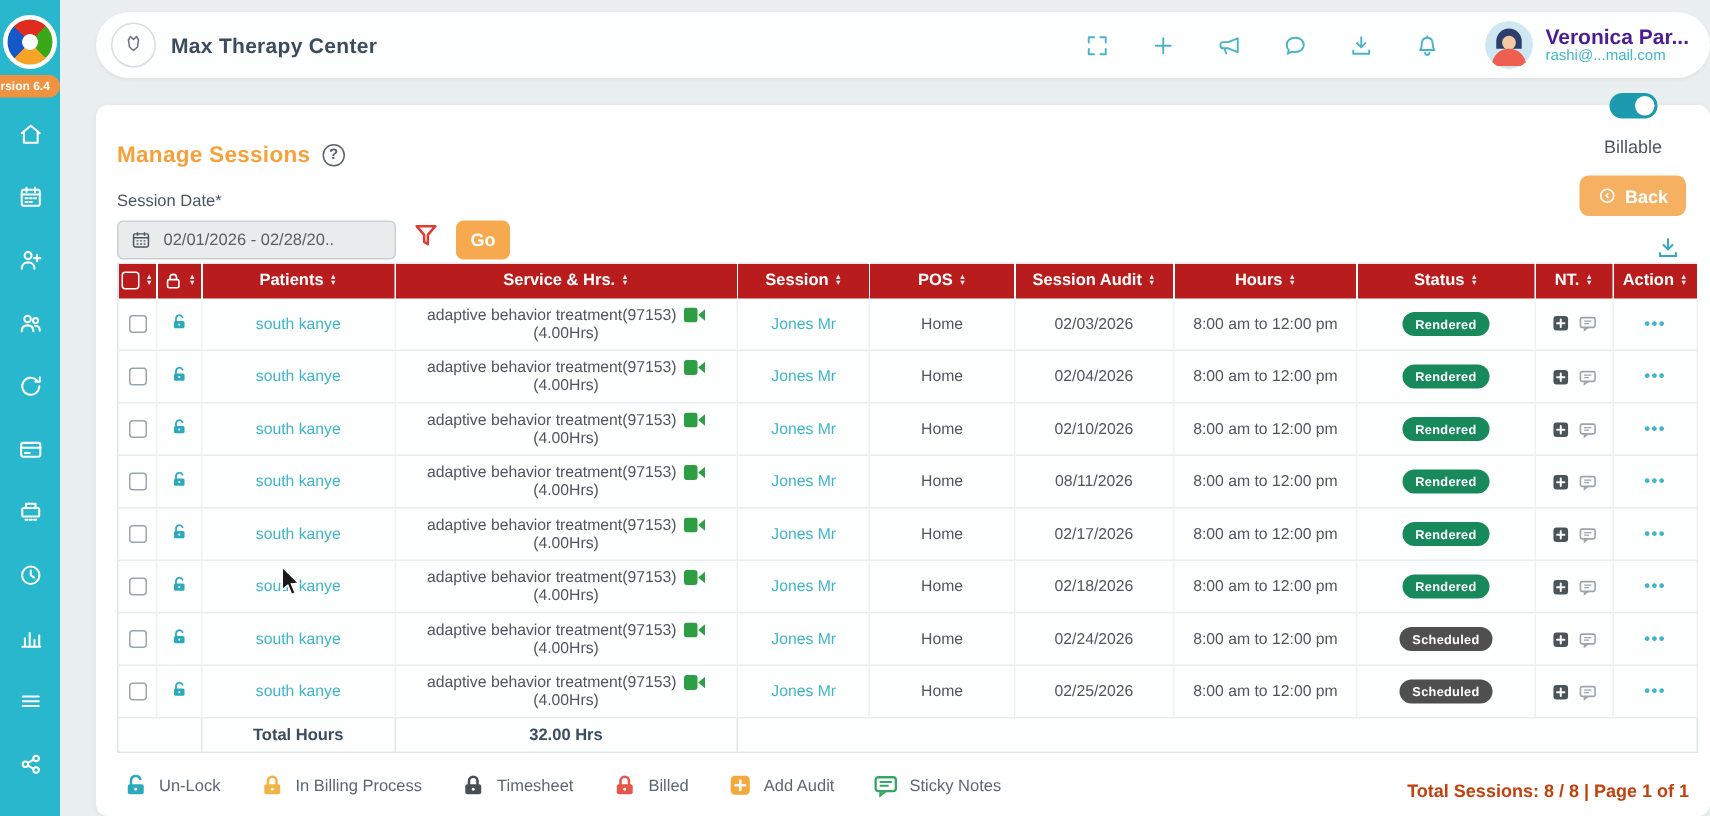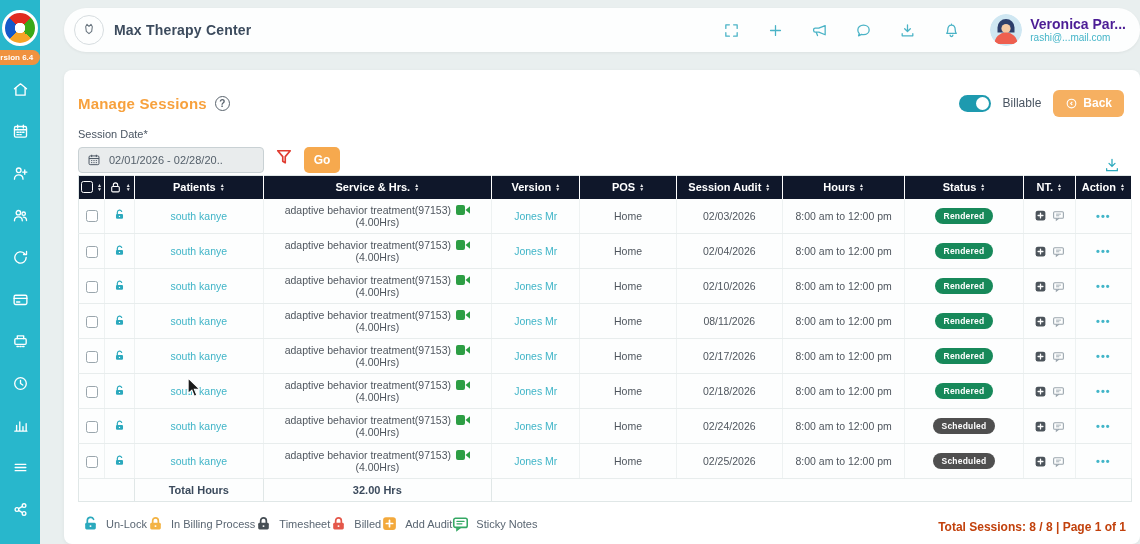--- a/index.html
+++ b/index.html
@@ -33,21 +33,21 @@
   .user-email { font-size:10px; color:#45b5c8; }
 
   
   .card { position:absolute; left:64px; top:70px; width:1076px; height:474px; background:#fff; border-radius:8px;
      box-shadow:0 1px 4px rgba(0,0,0,0.05); padding:14px 8px 0 14px; }
 
   .title-row { display:flex; align-items:center; height:22px; margin-top:8px; }
   .page-title { color:#f7a13d; font-size:15px; font-weight:bold; letter-spacing:.2px; }
   .help-icon { width:15px; height:15px; border:1.6px solid #5a646e; border-radius:50%; color:#5a646e; font-size:10px; font-weight:bold;
      display:flex; align-items:center; justify-content:center; margin-left:8px; cursor:pointer; }
-  .title-right { margin-left:auto; display:flex; align-items:center; gap:12px; margin-right:8px; }
+  .title-right { margin-left:auto; display:flex; align-items:center; gap:12px; margin-right:8px;flex-direction:column; }
   .toggle { width:32px; height:17px; background:#1e9aaf; border-radius:9px; position:relative; cursor:pointer; }
   .toggle .knob { position:absolute; right:2px; top:2px; width:13px; height:13px; border-radius:50%; background:#fff; }
   .toggle-label { font-size:12px; color:#4a5562; }
   .btn-back { background:#f6b061; color:#fff; font-size:12px; font-weight:bold; border:none; border-radius:6px;
      height:27px; padding:0 12px; display:flex; align-items:center; gap:5px; cursor:pointer; }
   .btn-back svg { width:13px; height:13px; stroke:#fff; fill:none; stroke-width:2; }
 
   .field-label { font-size:11px; color:#4a5562; margin-top:14px; }
   .filter-row { display:flex; align-items:flex-start; gap:10px; margin-top:7px; }
   .date-input { display:flex; align-items:center; background:#e9eced; border:1px solid #c9d1d4; border-radius:4px; height:26px; width:186px; padding:0 8px; gap:8px; cursor:text; }
@@ -55,40 +55,40 @@
   .date-text { font-size:11px; color:#55606b; white-space:nowrap; }
   .filter-icon { width:20px; height:20px; cursor:pointer; }
   .filter-icon svg { width:20px; height:20px; }
   .btn-go { background:#f6a94e; color:#fff; font-size:12px; border:none; border-radius:5px; height:26px; width:36px; cursor:pointer; font-weight:bold; }
   .export-row { display:flex; justify-content:flex-end; margin:-16px 12px 2px 0; }
   .export-icon { width:16px; height:16px; cursor:pointer; }
   .export-icon svg { width:16px; height:16px; stroke:#2ba9bd; fill:none; stroke-width:1.9; stroke-linecap:round; }
 
   
   table { border-collapse:collapse; table-layout:fixed; width:1054px; margin-top:2px; }
-  thead th { background:#0f172a; color:#fff; font-size:11px; font-weight:bold; height:23px; padding:0 2px;
+  thead th { background:#b91c1c; color:#fff; font-size:11px; font-weight:bold; height:23px; padding:0 2px;
      border-right:1px solid rgba(255,255,255,0.28); position:relative; cursor:pointer; }
   th .th-inner { display:flex; align-items:center; justify-content:center; gap:4px; }
   .sort { display:flex; flex-direction:column; line-height:4px; font-size:5px; color:rgba(255,255,255,0.9); }
   tbody td { background:#fdfefe; border-bottom:1px solid #e8eded; border-right:1px solid #eef2f2; height:35px;
      font-size:10.5px; color:#4f565e; text-align:center; vertical-align:middle; padding:0 3px; }
   table { border:1px solid #e0e7e7; }
   .link { color:#41b5c8; cursor:pointer; }
   .svc-line { display:flex; align-items:center; justify-content:center; gap:5px; }
   .chk { display:inline-block; width:12px; height:12px; border:1.4px solid #9aa6ad; border-radius:2.5px; background:#fff; cursor:pointer; vertical-align:middle; }
   .chk-head { border-color:#fff; background:transparent; }
   .lock-cell svg, .th-lock svg { width:13px; height:13px; }
   .badge { display:inline-block; color:#fff; font-size:8.5px; font-weight:bold; padding:3px 9px; border-radius:9px; letter-spacing:.2px; }
   .nt-icons { display:flex; align-items:center; justify-content:center; gap:5px; }
   .nt-icons svg { width:13px; height:13px; }
   .dots { color:#41b5c8; font-weight:bold; letter-spacing:1px; font-size:11px; cursor:pointer; }
   tfoot td { background:#fdfefe; border:1px solid #e0e7e7; height:23px; font-size:11px; font-weight:bold; color:#3c4b5d; text-align:center; }
 
   
-  .legend-row { display:flex; align-items:center; margin:13px 0 0 4px; }
+  .legend-row { display:flex; align-items:center; gap:26px; margin:13px 0 0 4px; }
   .legend-item { display:flex; align-items:center; gap:7px; cursor:pointer; }
   .legend-item .lg-icon { width:17px; height:17px; display:flex; align-items:center; justify-content:center; }
   .legend-item svg { width:17px; height:17px; }
   .legend-label { font-size:11px; color:#5a6672; }
   .total-sessions { position:absolute; right:14px; bottom:10px; font-size:12px; font-weight:bold; color:#c2410c;margin-top:36px; }
 
   .cursor { position:absolute; left:185px; top:378px; z-index:9; pointer-events:none; }
 </style>
 </head>
 <body>
@@ -328,21 +328,21 @@
               <div class="th-inner">
                 <span>Service &amp; Hrs.</span>
                 <span class="sort">
                   <span>▲</span>
                   <span>▼</span>
                 </span>
               </div>
             </th>
           <th>
               <div class="th-inner">
-                <span>Version</span>
+                <span>Session</span>
                 <span class="sort">
                   <span>▲</span>
                   <span>▼</span>
                 </span>
               </div>
             </th>
           <th>
               <div class="th-inner">
                 <span>POS</span>
                 <span class="sort">

